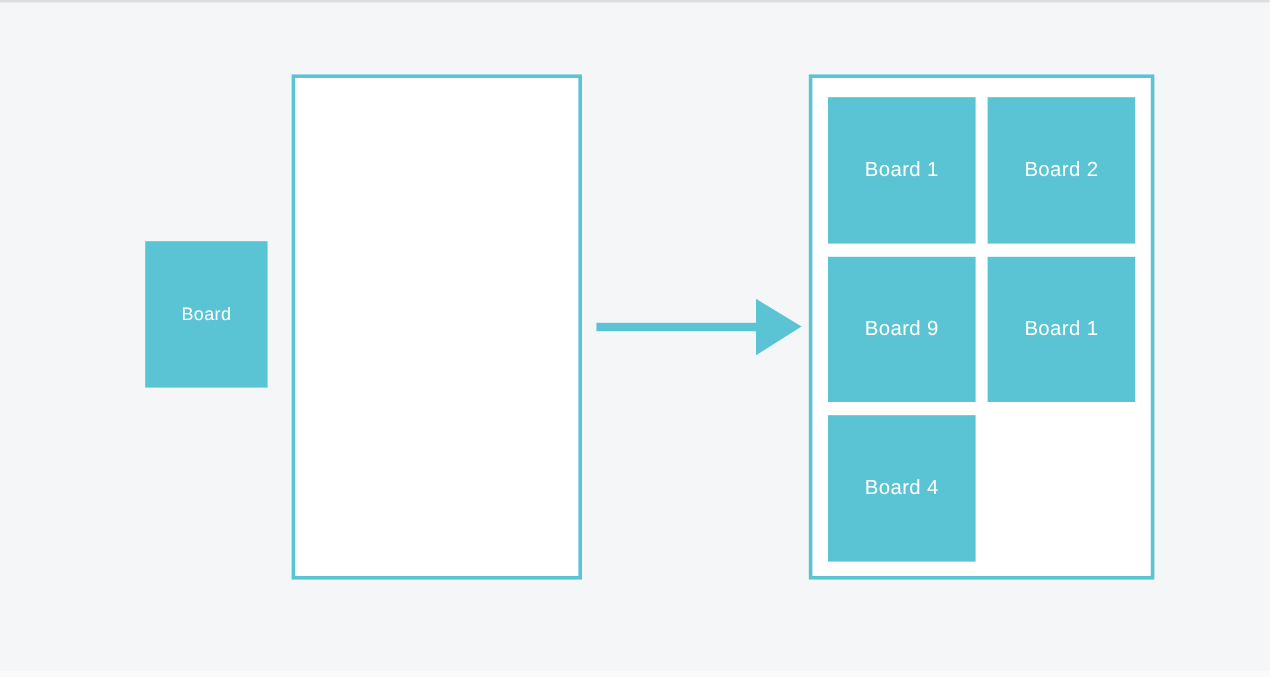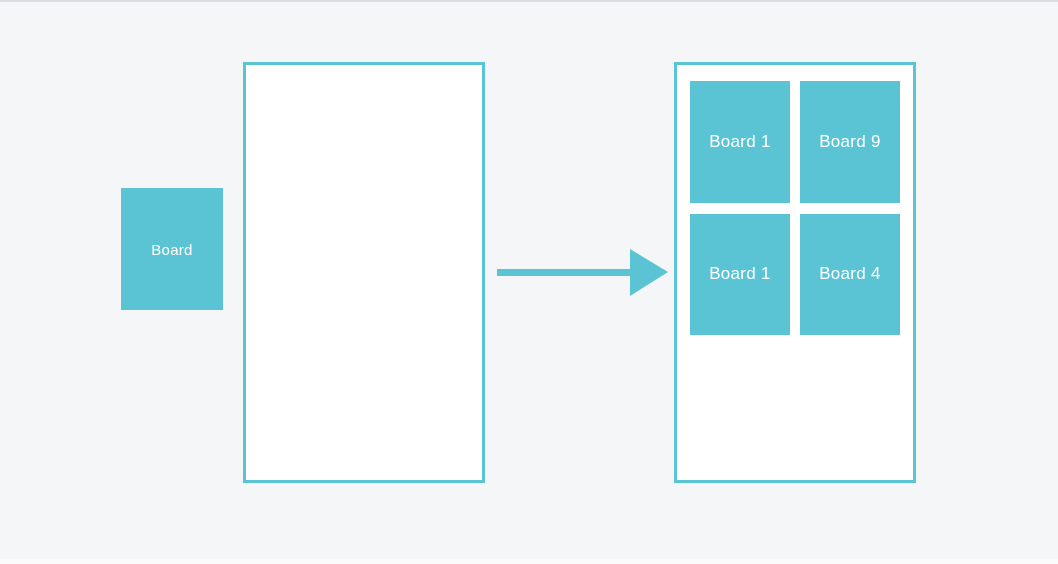--- a/index.html
+++ b/index.html
@@ -28,21 +28,21 @@
   }
   .bottom-edge {
     position: absolute;
     bottom: 0; left: 0; right: 0;
     height: 5px;
     background: #fbfbfc;
   }
   .board-source {
     position: absolute;
     left: 121px;
-    top: 188px;
+    top: 201px;
     width: 102px;
     height: 122px;
     background: var(--teal);
     display: flex;
     align-items: center;
     justify-content: center;
     color: var(--label_text);
     font-size: 15px;
     letter-spacing: 0.3px;
   }
@@ -77,21 +77,21 @@
     width: 0;
     height: 0;
     border-top: 23px solid transparent;
     border-bottom: 24px solid transparent;
     border-left: 38px solid var(--teal);
   }
   .grid-panel {
     position: absolute;
     left: 674px;
     top: 62px;
-    width: 242px;
+    width: 288px;
     height: 421px;
     background: var(--panel_background);
     border: 3px solid var(--teal);
     display: grid;
     grid-template-columns: 1fr 1fr;
     grid-template-rows: 1fr 1fr 1fr;
     gap: 11px 10px;
     padding: 16px 13px 12px 13px;
   }
   .grid-cell {
@@ -120,20 +120,23 @@
   <div class="arrow">
     <div class="arrow-shaft"></div>
     <div class="arrow-head"></div>
   </div>
 
   <div class="grid-panel">
     <div class="grid-cell">
       <span>Board 1</span>
     </div>
     <div class="grid-cell">
+      <span>Board 2</span>
+    </div>
+    <div class="grid-cell">
       <span>Board 9</span>
     </div>
     <div class="grid-cell">
       <span>Board 1</span>
     </div>
     <div class="grid-cell">
       <span>Board 4</span>
     </div>
   </div>
 

